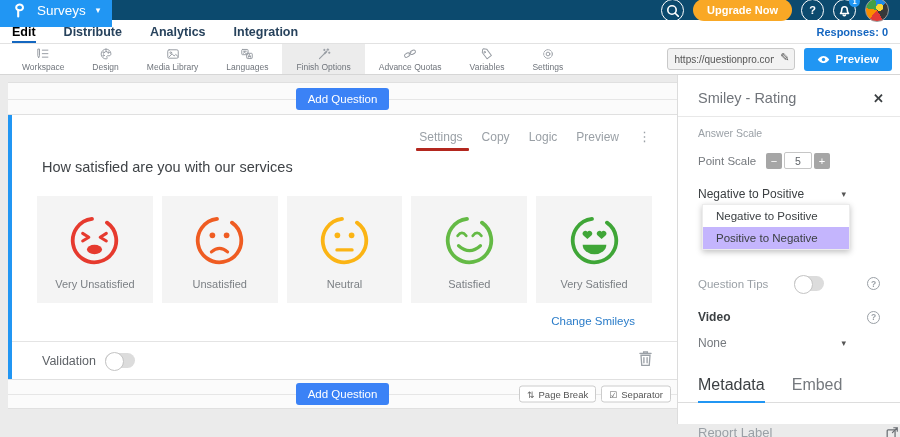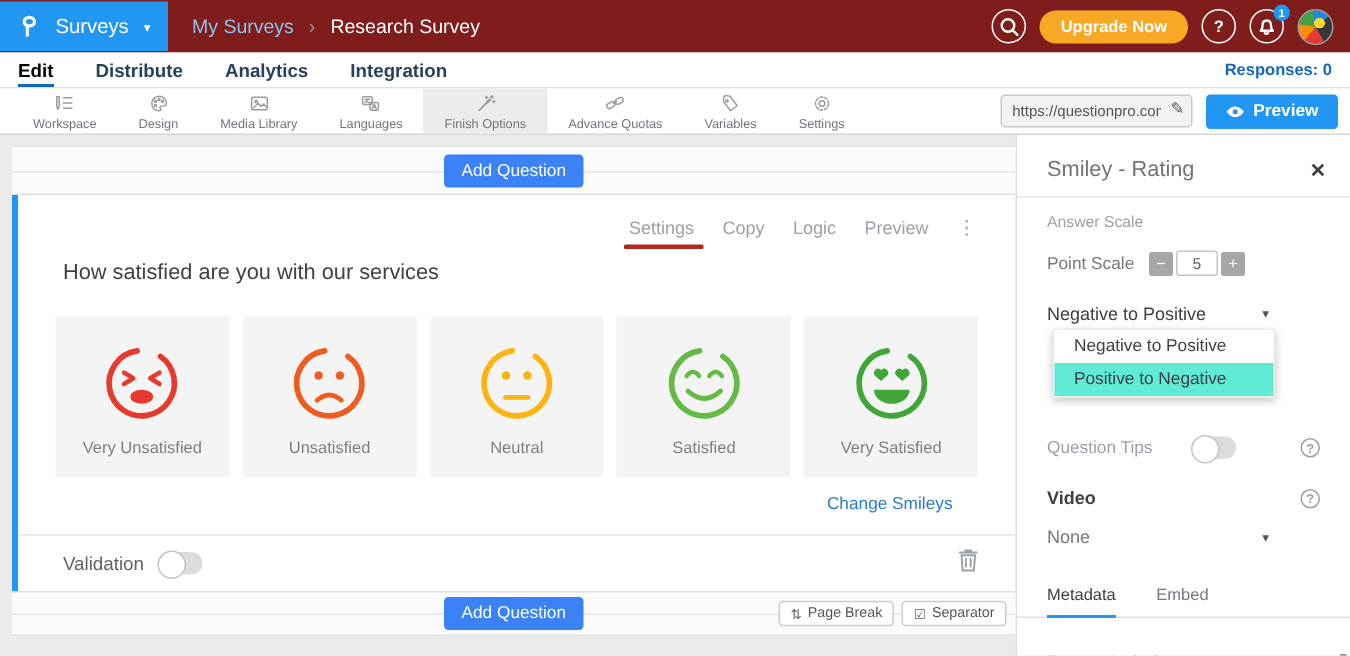--- a/index.html
+++ b/index.html
@@ -1,20 +1,20 @@
 <!DOCTYPE html>
 <html><head>
 <meta charset="utf-8">
 <style>
   *{box-sizing:border-box;margin:0;padding:0}
   html,body{width:900px;height:437px;overflow:hidden}
   body{font-family:"Liberation Sans",sans-serif;background:#ebebeb;-webkit-font-smoothing:antialiased}
 
   
-  .topbar{height:35px;background:#7f1d1d;display:flex;align-items:center}
+  .topbar{height:20px;background:#0c4a6e;display:flex;align-items:center}
   .brand{width:112px;height:33px;background:#2196f3;color:#fff;display:flex;align-items:center;gap:8px;padding-left:13px;font-size:13.5px;cursor:pointer}
   .brand .caret{font-size:9px;margin-left:2px}
   .crumbs{margin-left:16px;font-size:13px;color:#fff;display:flex;align-items:center;gap:10px}
   .crumbs .parent{color:#8fc1ea;cursor:pointer}
   .crumbs .sep{color:#9a9a9a;font-size:13px}
   .top-actions{margin-left:auto;display:flex;align-items:center;gap:9px;padding-right:11px}
   .icon-btn{width:23px;height:23px;border:1.5px solid #fff;border-radius:50%;display:flex;align-items:center;justify-content:center;color:#fff;position:relative;cursor:pointer;font-size:11px;font-weight:bold;background:transparent}
   .icon-btn svg{width:13px;height:13px;stroke:#fff;fill:none;stroke-width:1.6;stroke-linecap:round;stroke-linejoin:round}
   .badge{position:absolute;top:-4px;right:-5px;background:#2196f3;color:#fff;font-size:7.5px;min-width:11px;height:11px;border-radius:6px;display:flex;align-items:center;justify-content:center;font-weight:bold}
   .upgrade{background:#f9a825;color:#fff;font-size:11px;font-weight:bold;padding:5px 14px;border-radius:12px;border:none;cursor:pointer}
@@ -81,29 +81,29 @@
   .point-row{display:flex;align-items:center;padding:13px 20px 0;color:#75797e;font-size:11.5px}
   .stepper{margin-left:auto;margin-right:50px;display:flex;gap:2px;align-items:center}
   .step-btn{width:16px;height:16px;background:#a6a6a6;color:#fff;border:none;border-radius:2px;font-size:11px;line-height:14px;text-align:center;cursor:pointer;padding:0}
   .step-val{width:28px;height:17px;border:1px solid #c6c6c6;border-radius:2px;background:#fff;color:#5f6368;font-size:10.5px;display:flex;align-items:center;justify-content:center}
   .red-bar{height:3px;background:currentColor;border-radius:1px}
   .bar-point{margin:6px 0 0 18px;width:152px}
   .select-row{margin:12px 20px 0;width:148px;display:flex;justify-content:space-between;align-items:center;color:#3c4043;font-size:12px;cursor:pointer}
   .select-row .caret{font-size:9px;color:#555}
   .options-box{margin:3px 0 0 24px;width:148px;background:#fff;border:1px solid #ececec;box-shadow:0 2px 6px rgba(0,0,0,.25);font-size:11.5px;color:#3c4043}
   .option{padding:5px 0 5px 13px;cursor:pointer}
-  .option.highlight{background:#5eead4}
+  .option.highlight{background:#c4b5fd}
   .bar-option{margin:3px 0 0 24px;width:116px}
   .tips-row{display:flex;align-items:center;margin:23px 20px 0;color:#9aa0a6;font-size:11.5px}
   .tips-row .toggle{margin-left:26px}
   .help{margin-left:auto;width:13px;height:13px;border:1.3px solid #9aa0a6;border-radius:50%;color:#9aa0a6;font-size:8.5px;display:flex;align-items:center;justify-content:center;font-weight:bold;flex:none;cursor:pointer}
   .video-row{display:flex;align-items:center;margin:19px 20px 0;color:#3c4043;font-weight:bold;font-size:12px}
   .none-row{color:#75797e}
   .panel-divider{height:1px;background:#e3e3e3;margin-top:15px}
-  .panel-tabs{display:flex;gap:27px;padding:11px 0 0 20px;font-size:11px;color:#75797e;border-bottom:1px solid #ddd}
+  .panel-tabs{display:flex;gap:27px;padding:11px 0 0 20px;font-size:16px;color:#75797e;border-bottom:1px solid #ddd}
   .ptab{padding-bottom:7px;cursor:pointer}
   .ptab.active{color:#3c4043;border-bottom:2px solid #2196f3;margin-bottom:-1px}
   .report-row{display:flex;align-items:flex-end;gap:11px;margin:20px 16px 0 20px}
   .report-input{flex:1;border:none;border-bottom:1px solid #b9b9b9;font-size:13px;color:#3c4043;padding:2px 0;background:transparent;outline:none;font-family:"Liberation Sans",sans-serif}
   .report-input::placeholder{color:#9aa0a6}
   .launch svg{width:14px;height:14px;stroke:#6a6e73;fill:none;stroke-width:1.4;stroke-linecap:round;stroke-linejoin:round}
 
   .smiley{color:#000}
 </style>
 </head>
@@ -112,25 +112,20 @@
 <div class="app">
 
   <header class="topbar">
     <div class="brand">
       <svg width="16" height="17" viewBox="0 0 20 20">
           <path d="M6.5 17.5v-8" stroke="#fff" stroke-width="2.6" fill="none" stroke-linecap="round"></path>
           <path d="M6.5 9.5C3.6 8.6 3 4.9 5.8 3.3c2.5-1.5 6-.5 6.6 2.3.5 2.6-1.7 4.3-4.4 4.1" fill="none" stroke="#fff" stroke-width="2.6" stroke-linecap="round"></path>
         </svg>
       <span>Surveys</span>
       <span class="caret">▾</span>
-    </div>
-    <div class="crumbs">
-      <span class="parent">My Surveys</span>
-      <span class="sep">›</span>
-      <span>Research Survey</span>
     </div>
     <div class="top-actions">
       <button class="icon-btn">
         <svg>
             <circle cx="6" cy="6" r="4.2"></circle>
             <path d="M9.2 9.2 12.6 12.6"></path>
           </svg>
       </button>
       <button class="upgrade">Upgrade Now</button>
       <button class="icon-btn">

